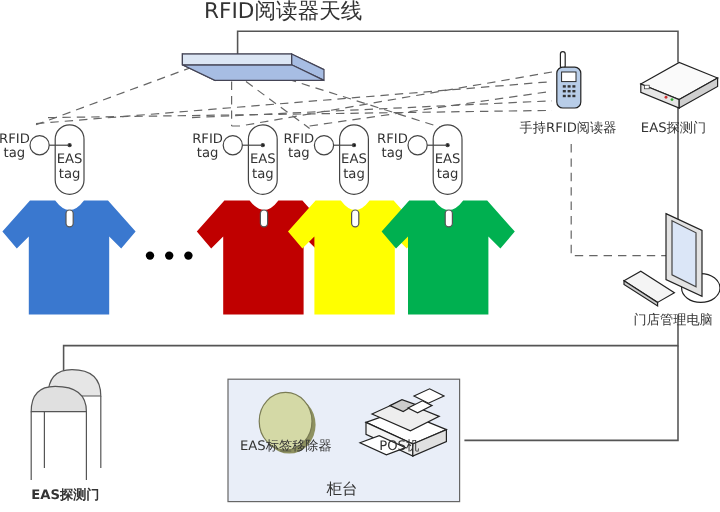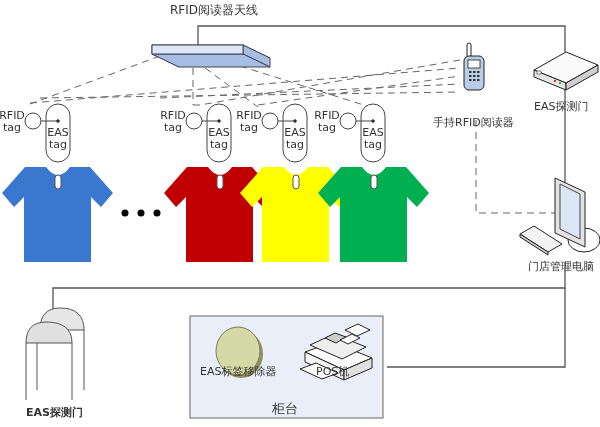--- a/index.html
+++ b/index.html
@@ -133,22 +133,22 @@
     <polygon points="310,345 334,334 366,347 342,359" fill="#eee"></polygon>
     <polygon points="325,338 335,333 346,337 336,343" fill="#ccc"></polygon>
     <polygon points="345,330 358,324 370,330 357,336" fill="#fff"></polygon>
     <polygon points="340,340 352,334 360,338 348,344" fill="#fff"></polygon>
     <polygon points="305,352 344,370 344,380 305,362" fill="#f4f4f4"></polygon>
     <polygon points="344,370 372,358 372,368 344,380" fill="#e0e0e0"></polygon>
     <polygon points="300,369 316,363 338,373 322,379" fill="#fff"></polygon>
   </g>
 </svg>
 
-<div class="lbl" style="left:170px;top:4px;font-size:12px;">RFID阅读器天线</div>
-<div class="lbl" style="left:433px;top:101px;margin-top:16px;">手持RFID阅读器</div>
+<div class="lbl" style="left:170px;top:4px;font-size:18px;">RFID阅读器天线</div>
+<div class="lbl" style="left:433px;top:101px;">手持RFID阅读器</div>
 <div class="lbl" style="left:534px;top:101px;">EAS探测门</div>
 <div class="lbl" style="left:528px;top:261px;">门店管理电脑</div>
 <div class="lbl" style="left:26px;top:407px;font-weight:bold;">EAS探测门</div>
 <div class="lbl" style="left:200px;top:366px;">EAS标签移除器</div>
 <div class="lbl" style="left:316px;top:366px;">POS机</div>
 <div class="lbl" style="left:272px;top:403px;font-size:13px;">柜台</div>
 
 <div id="tag-labels">
     <div class="lbl lbl-c" style="left: -2px; top: 110px; width: 28px;">RFID<br>tag</div>
     <div class="lbl lbl-c" style="left: 46px; top: 127px; width: 24px;">EAS<br>tag</div>

